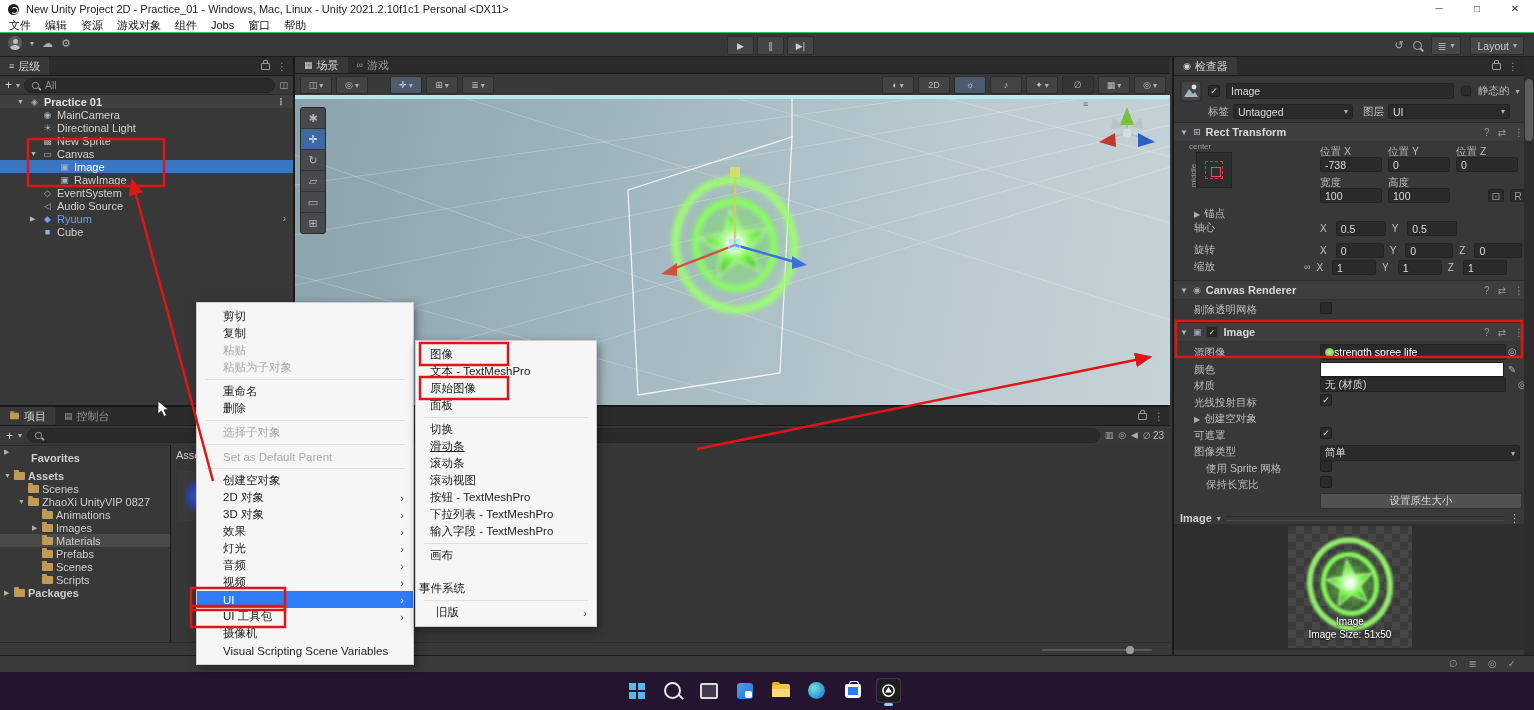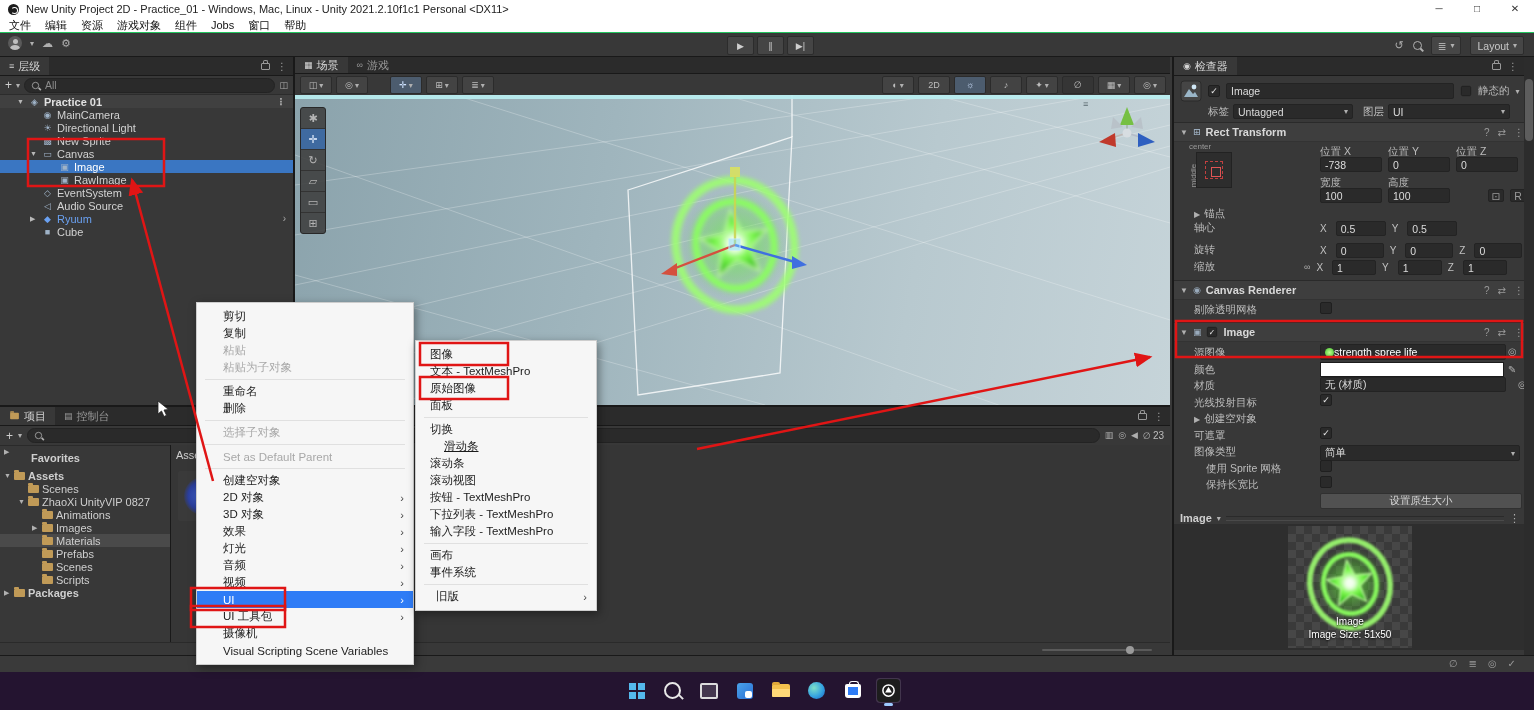--- a/index.html
+++ b/index.html
@@ -972,21 +972,21 @@
       <div class="m-row sep" style="padding-left:14px;">
         <span></span>
         <span class="m-arrow"></span>
       </div>
 
       <div class="m-row" style="padding-left:14px;">
         <span>切换</span>
         <span class="m-arrow"></span>
       </div>
 
-      <div class="m-row" style="padding-left:28px;text-decoration:underline;">
+      <div class="m-row" style="padding-left:14px;text-decoration:underline;">
         <span>滑动条</span>
         <span class="m-arrow"></span>
       </div>
 
       <div class="m-row" style="padding-left:14px;">
         <span>滚动条</span>
         <span class="m-arrow"></span>
       </div>
 
       <div class="m-row" style="padding-left:14px;">
@@ -1012,21 +1012,21 @@
       <div class="m-row sep" style="padding-left:14px;">
         <span></span>
         <span class="m-arrow"></span>
       </div>
 
       <div class="m-row" style="padding-left:14px;">
         <span>画布</span>
         <span class="m-arrow"></span>
       </div>
 
-      <div class="m-row" style="padding-left:14px;">
+      <div class="m-row" style="padding-left:3px;margin-top:16px;">
         <span>事件系统</span>
         <span class="m-arrow"></span>
       </div>
 
       <div class="m-row sep" style="padding-left:14px;">
         <span></span>
         <span class="m-arrow"></span>
       </div>
 
       <div class="m-row" style="padding-left:20px;">

